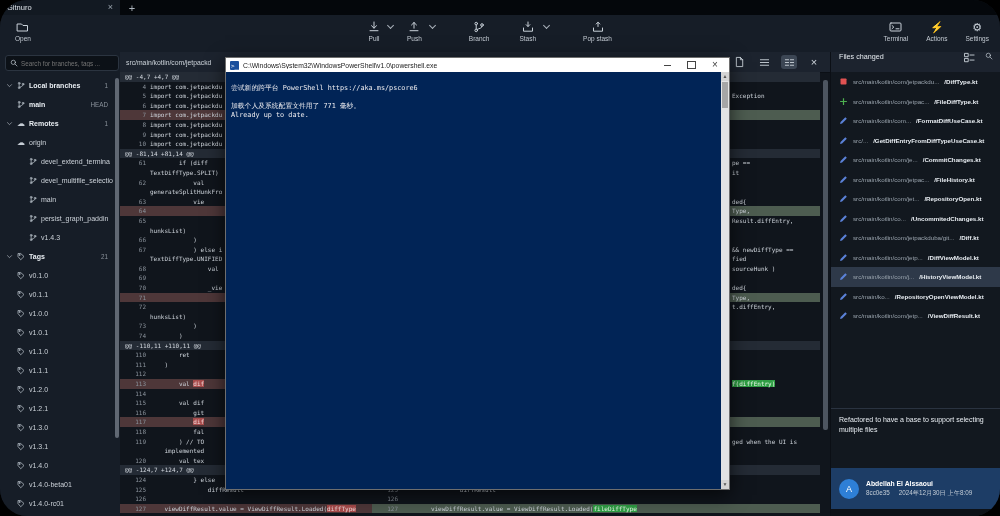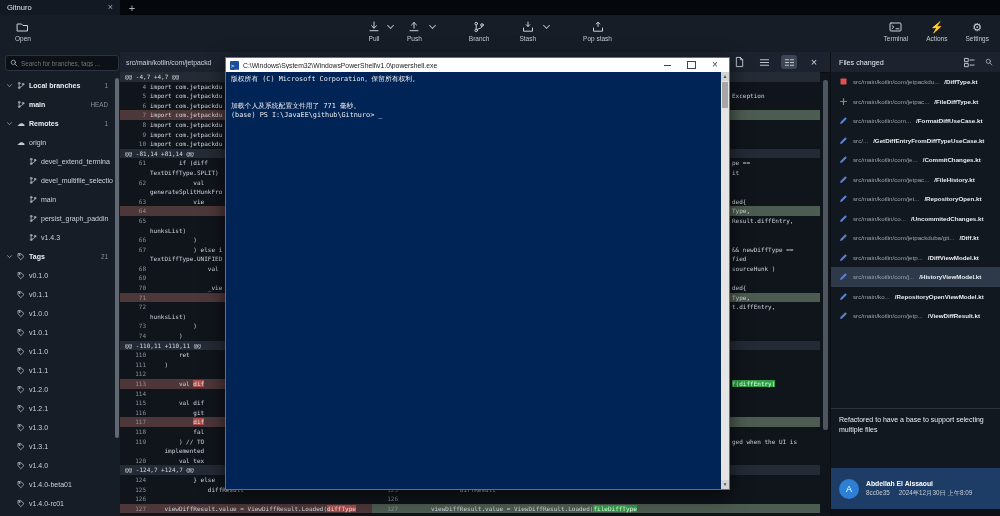--- a/index.html
+++ b/index.html
@@ -1,17 +1,17 @@
 <!DOCTYPE html>
 <html><head>
 <meta charset="utf-8">
 <style>
   html,body{margin:0;padding:0;background:#000;}
   #app{position:relative;width:1000px;height:516px;overflow:hidden;
-       font-family:"Liberation Sans",sans-serif;background:#10151c;color:#cdd3da;
+       font-family:"Liberation Sans",sans-serif;background:#10151c;color:#cdd3da;border-radius:27px;
        -webkit-font-smoothing:antialiased;}
   
   #tabbar{position:absolute;left:0;top:0;width:1000px;height:15px;background:#04070b;display:flex;align-items:stretch;}
   .tab{width:106px;background:#121922;display:flex;align-items:center;padding:0 7px;gap:6px;border-right:1px solid #04070b;}
   .tab .ttl{font-size:7.5px;color:#dfe4ea;flex:1;}
   .tab .tx{font-size:9px;color:#9aa4ae;line-height:9px;}
   .newtab{width:22px;display:flex;align-items:center;justify-content:center;font-size:11px;color:#aeb6bf;}
   
   #toolbar{position:absolute;left:0;top:15px;width:1000px;height:37px;background:#161d27;border-bottom:1px solid #0b0f15;}
   .tbtn{display:flex;flex-direction:column;align-items:center;justify-content:center;gap:2px;padding:0 3px;cursor:default;}
@@ -66,21 +66,21 @@
   .wmin{width:7px;height:1px;background:#444;}
   .wmax{width:7px;height:6px;border:1px solid #444;}
   .wx{font-size:10px;color:#444;line-height:10px;}
   #ps-body{position:absolute;left:0;top:14px;right:8px;bottom:0;overflow:hidden;font-family:"DejaVu Sans Mono","DejaVu Sans",monospace;font-size:6.8px;color:#eeedf0;padding:3px 0 0 5px;}
   #ps-body .pline{height:9px;line-height:9px;white-space:pre;}
   #ps-scroll{position:absolute;right:0;top:14px;bottom:0;width:8px;background:#e4e4e4;}
   .ps-arrow{position:absolute;left:0;width:8px;height:9px;background:#d4d4d4;color:#555;font-size:5px;line-height:9px;text-align:center;}
   #ps-thumb{position:absolute;left:1px;top:10px;width:6px;height:26px;background:#a6a6a6;}
   
   #fcpanel{position:absolute;left:830px;top:52px;width:170px;height:464px;background:#12181f;border-left:1px solid #0b0f15;}
-  #fc-head{position:absolute;left:0;top:0;width:170px;height:20px;background:#1c232e;display:flex;align-items:center;padding:0 8px;box-sizing:border-box;gap:10px;}
+  #fc-head{position:absolute;left:0;top:0;width:170px;height:20px;background:#1c232e;display:flex;padding:0 8px;box-sizing:border-box;gap:10px;}
   #fc-head .ft{font-size:7.2px;color:#e6ebf0;flex:1;}
   #fc-list{position:absolute;left:0;top:20px;width:170px;}
   .frow{height:19.5px;display:flex;align-items:center;gap:5px;padding:0 6px 0 8px;box-sizing:border-box;overflow:hidden;}
   .frow.sel{background:#2e3949;}
   .frow .fpath{font-size:6.2px;color:#99a3ad;white-space:nowrap;overflow:hidden;}
   .frow .fname{font-size:6.2px;color:#e8edf2;font-weight:bold;white-space:nowrap;}
   .fic{flex:none;width:9px;display:flex;justify-content:center;}
   #commitmsg{position:absolute;left:0;top:356px;width:170px;height:60px;border-top:1px solid #2a3340;padding:6px 8px;box-sizing:border-box;font-size:7px;color:#e8edf2;line-height:9.5px;}
   #author{position:absolute;left:0;top:416px;width:170px;height:41px;background:#1d3d66;display:flex;align-items:center;gap:7px;padding:0 8px;box-sizing:border-box;}
   #avatar{width:20px;height:20px;border-radius:50%;background:#2e7fd6;color:#fff;font-size:9px;display:flex;align-items:center;justify-content:center;flex:none;}
@@ -913,25 +913,25 @@
       <span class="pttl">C:\Windows\System32\WindowsPowerShell\v1.0\powershell.exe</span>
       <span class="wbtn">
           <span class="wmin"></span>
         </span>
       <span class="wbtn">
           <span class="wmax"></span>
         </span>
       <span class="wbtn wx">×</span>
     </div>
     <div id="ps-body">
-        <div class="pline">版权所有 (C) Microsoft Corporation。保留所有权利。</div>
         <div class="pline">&nbsp;</div>
+        <div class="pline">尝试新的跨平台 PowerShell https://aka.ms/pscore6</div>
         <div class="pline">&nbsp;</div>
         <div class="pline">加载个人及系统配置文件用了 771 毫秒。</div>
-        <div class="pline">(base) PS I:\JavaEE\github\Gitnuro&gt; _</div>
+        <div class="pline">Already up to date.</div>
       </div>
     <div id="ps-scroll">
       <span class="ps-arrow" style="top:0">▲</span>
       <span id="ps-thumb"></span>
       <span class="ps-arrow" style="bottom:0">▼</span>
     </div>
   </div>
 
   <div id="fcpanel">
     <div id="fc-head">

